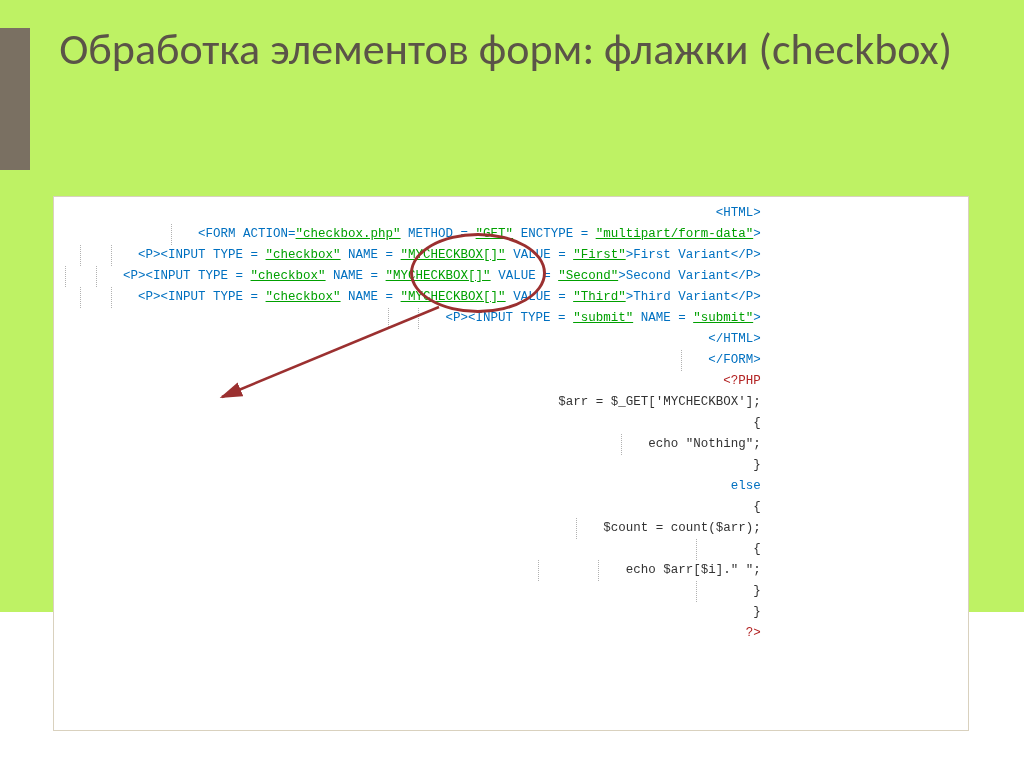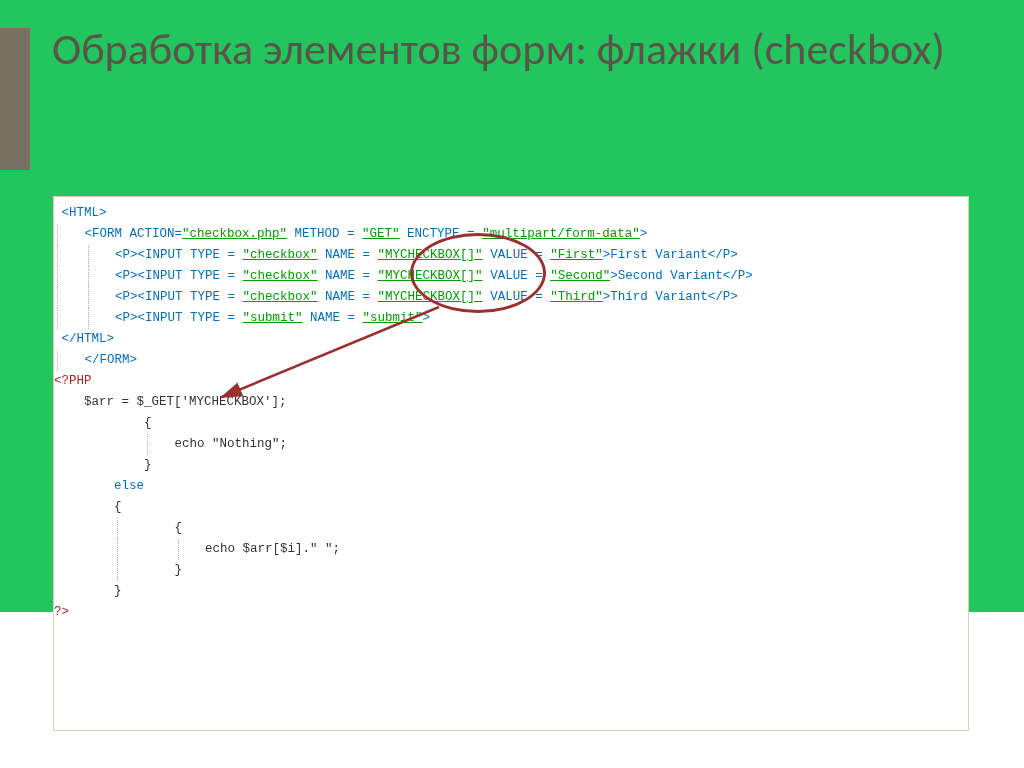--- a/index.html
+++ b/index.html
@@ -8,22 +8,23 @@
     width: 1024px;
     height: 768px;
     font-family: "Times New Roman", serif;
     background: #fff;
     overflow: hidden;
   }
   .slide {
     position: relative;
     width: 1024px;
     height: 612px;
-    background: #22c55e;
+    background: #bef264;
     box-sizing: border-box;
+    text-align: right;
   }
   .accent-bar {
     position: absolute;
     left: 0;
     top: 28px;
     width: 30px;
     height: 142px;
     background: #7a7062;
   }
   .title {
@@ -53,20 +54,21 @@
     left: 0;
     top: 6px;
     font-family: "Courier New", monospace;
     font-size: 12.5px;
     line-height: 21px;
     color: #333;
   }
   .code .row {
     white-space: pre;
     height: 21px;
+    margin-left: 8px;
   }
   .gutter {
     display: inline-block;
     width: 8px;
     height: 21px;
     vertical-align: top;
     position: relative;
   }
   .vline {
     position: absolute;
@@ -129,20 +131,21 @@
       <div class="row">            <span>{</span></div>
 
       <div class="row">            <span class="gutter"><span class="vline" style="left:3px"></span></span>   <span>echo "Nothing";</span></div>
 
       <div class="row">            <span>}</span></div>
 
       <div class="row">        <span class="phpkw">else</span></div>
 
       <div class="row">        <span>{</span></div>
 
+      <div class="row">        <span class="gutter"><span class="vline" style="left:3px"></span></span>   <span>$count = count($arr);</span></div>
 
 
       <div class="row">        <span class="gutter"><span class="vline" style="left:3px"></span></span>       <span>{</span></div>
 
       <div class="row">        <span class="gutter"><span class="vline" style="left:3px"></span></span>       <span class="gutter"><span class="vline" style="left:3px"></span></span>   <span>echo $arr[$i]." ";</span></div>
 
       <div class="row">        <span class="gutter"><span class="vline" style="left:3px"></span></span>       <span>}</span></div>
 
       <div class="row">        <span>}</span></div>
 

